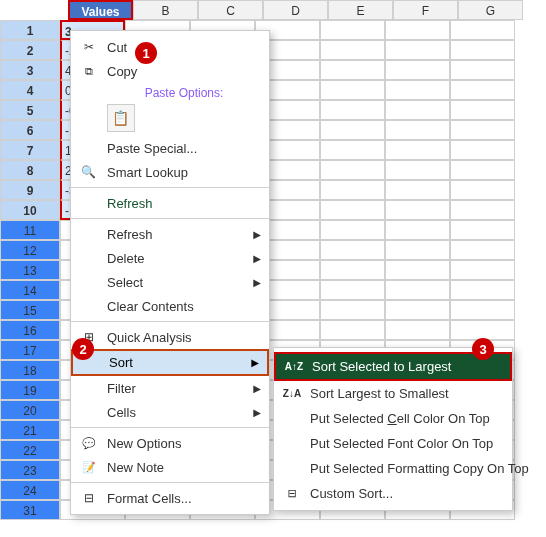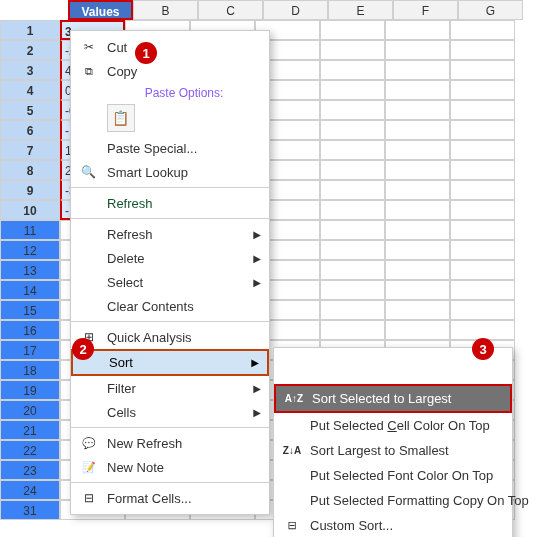--- a/index.html
+++ b/index.html
@@ -558,33 +558,33 @@
     <span class="icon">⊞</span>
     <span>Quick Analysis</span>
   </div>
 
   <div class="menu-item active sort-highlighted" style="position:relative;background:#cde4f5;color:#000;border:2px solid #c2410c;">
     <span class="icon"></span>
     <span>Sort</span>
     <span class="arrow" style="color:#000;">▶</span>
 
     <div class="submenu" style="top:-4px;">
-      <div class="submenu-item" style="background:#737373;color:#fff;border:2px solid #c00;margin-top:32px;">
+      <div class="submenu-item" style="background:#14532d;color:#fff;border:2px solid #c00;">
         <span class="icon" style="font-size:10px;font-weight:bold;">A↑Z</span>
         <span>Sort Selected to Largest</span>
+      </div>
+      <div class="submenu-item">
+        <span class="icon" style="font-size:10px;font-weight:bold;">Z↓A</span>
+        <span>Sort Largest to Smallest</span>
       </div>
       <div class="submenu-item">
         <span class="icon"></span>
         <span>Put Selected <span class="underline">C</span>ell Color On Top</span>
       </div>
       <div class="submenu-item">
-        <span class="icon" style="font-size:10px;font-weight:bold;">Z↓A</span>
-        <span>Sort Largest to Smallest</span>
-      </div>
-      <div class="submenu-item">
         <span class="icon"></span>
         <span>Put Selected Font Color On Top</span>
       </div>
       <div class="submenu-item">
         <span class="icon"></span>
         <span>Put Selected Formatting Copy On Top</span>
       </div>
       <div class="submenu-item">
         <span class="icon">⊟</span>
         <span>Custom Sort...</span>
@@ -600,21 +600,21 @@
 
   <div class="menu-item">
     <span class="icon"></span>
     <span>Cells</span>
     <span class="arrow">▶</span>
   </div>
   <div class="menu-separator"></div>
 
   <div class="menu-item">
     <span class="icon" style="font-size:11px;">💬</span>
-    <span>New Refresh</span>
+    <span>New Options</span>
   </div>
 
   <div class="menu-item">
     <span class="icon" style="font-size:11px;">📝</span>
     <span>New Note</span>
   </div>
   <div class="menu-separator"></div>
 
   <div class="menu-item">
     <span class="icon">⊟</span>

